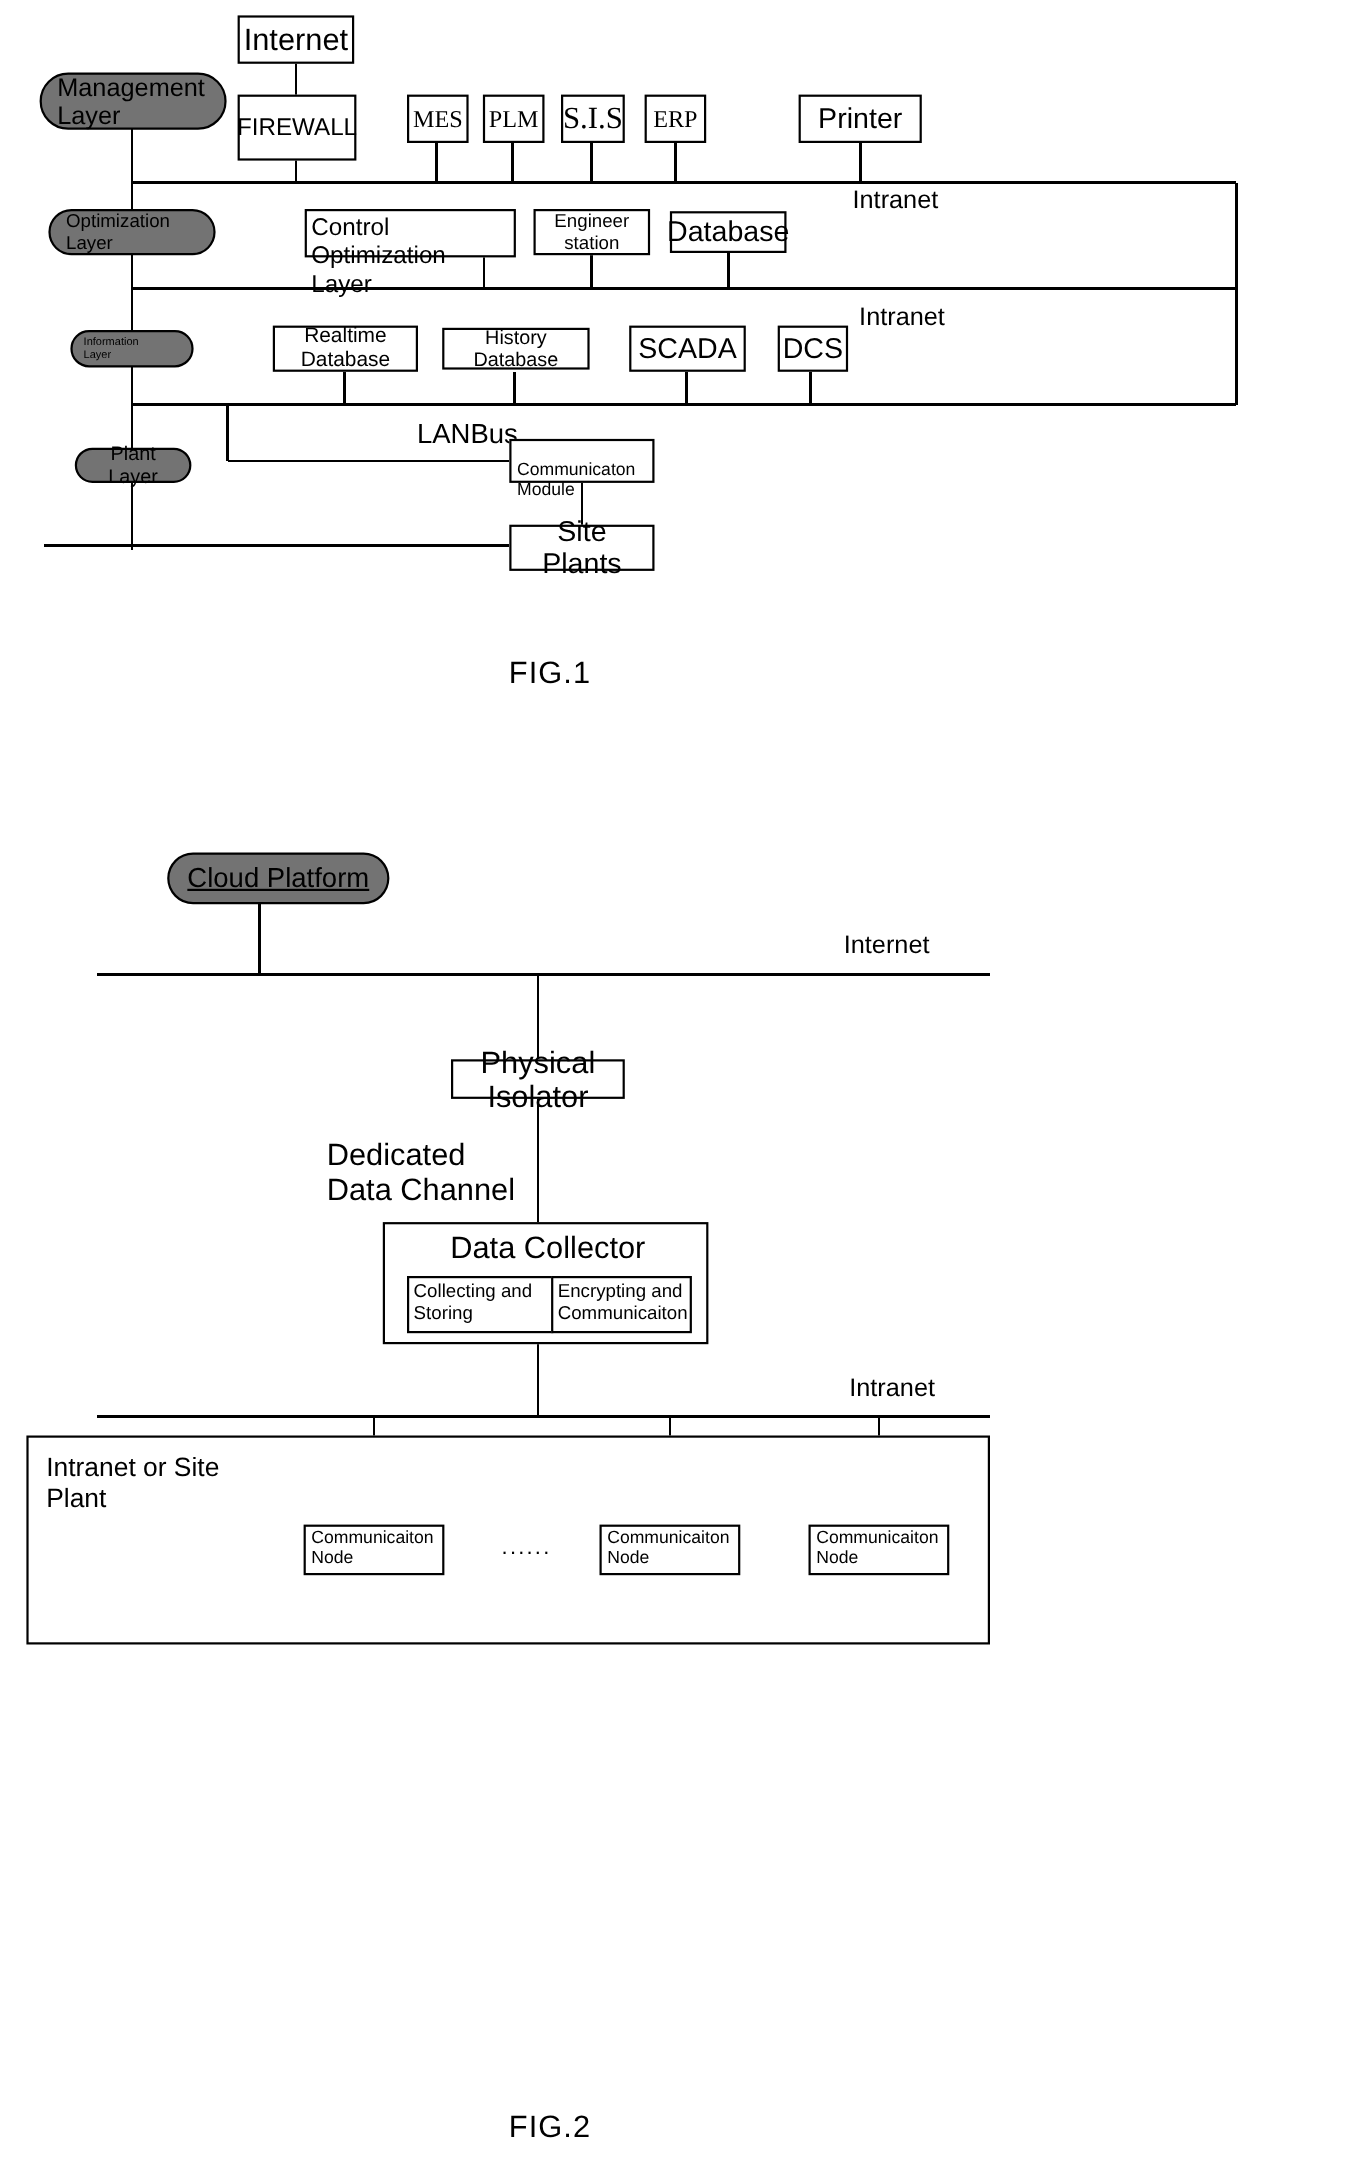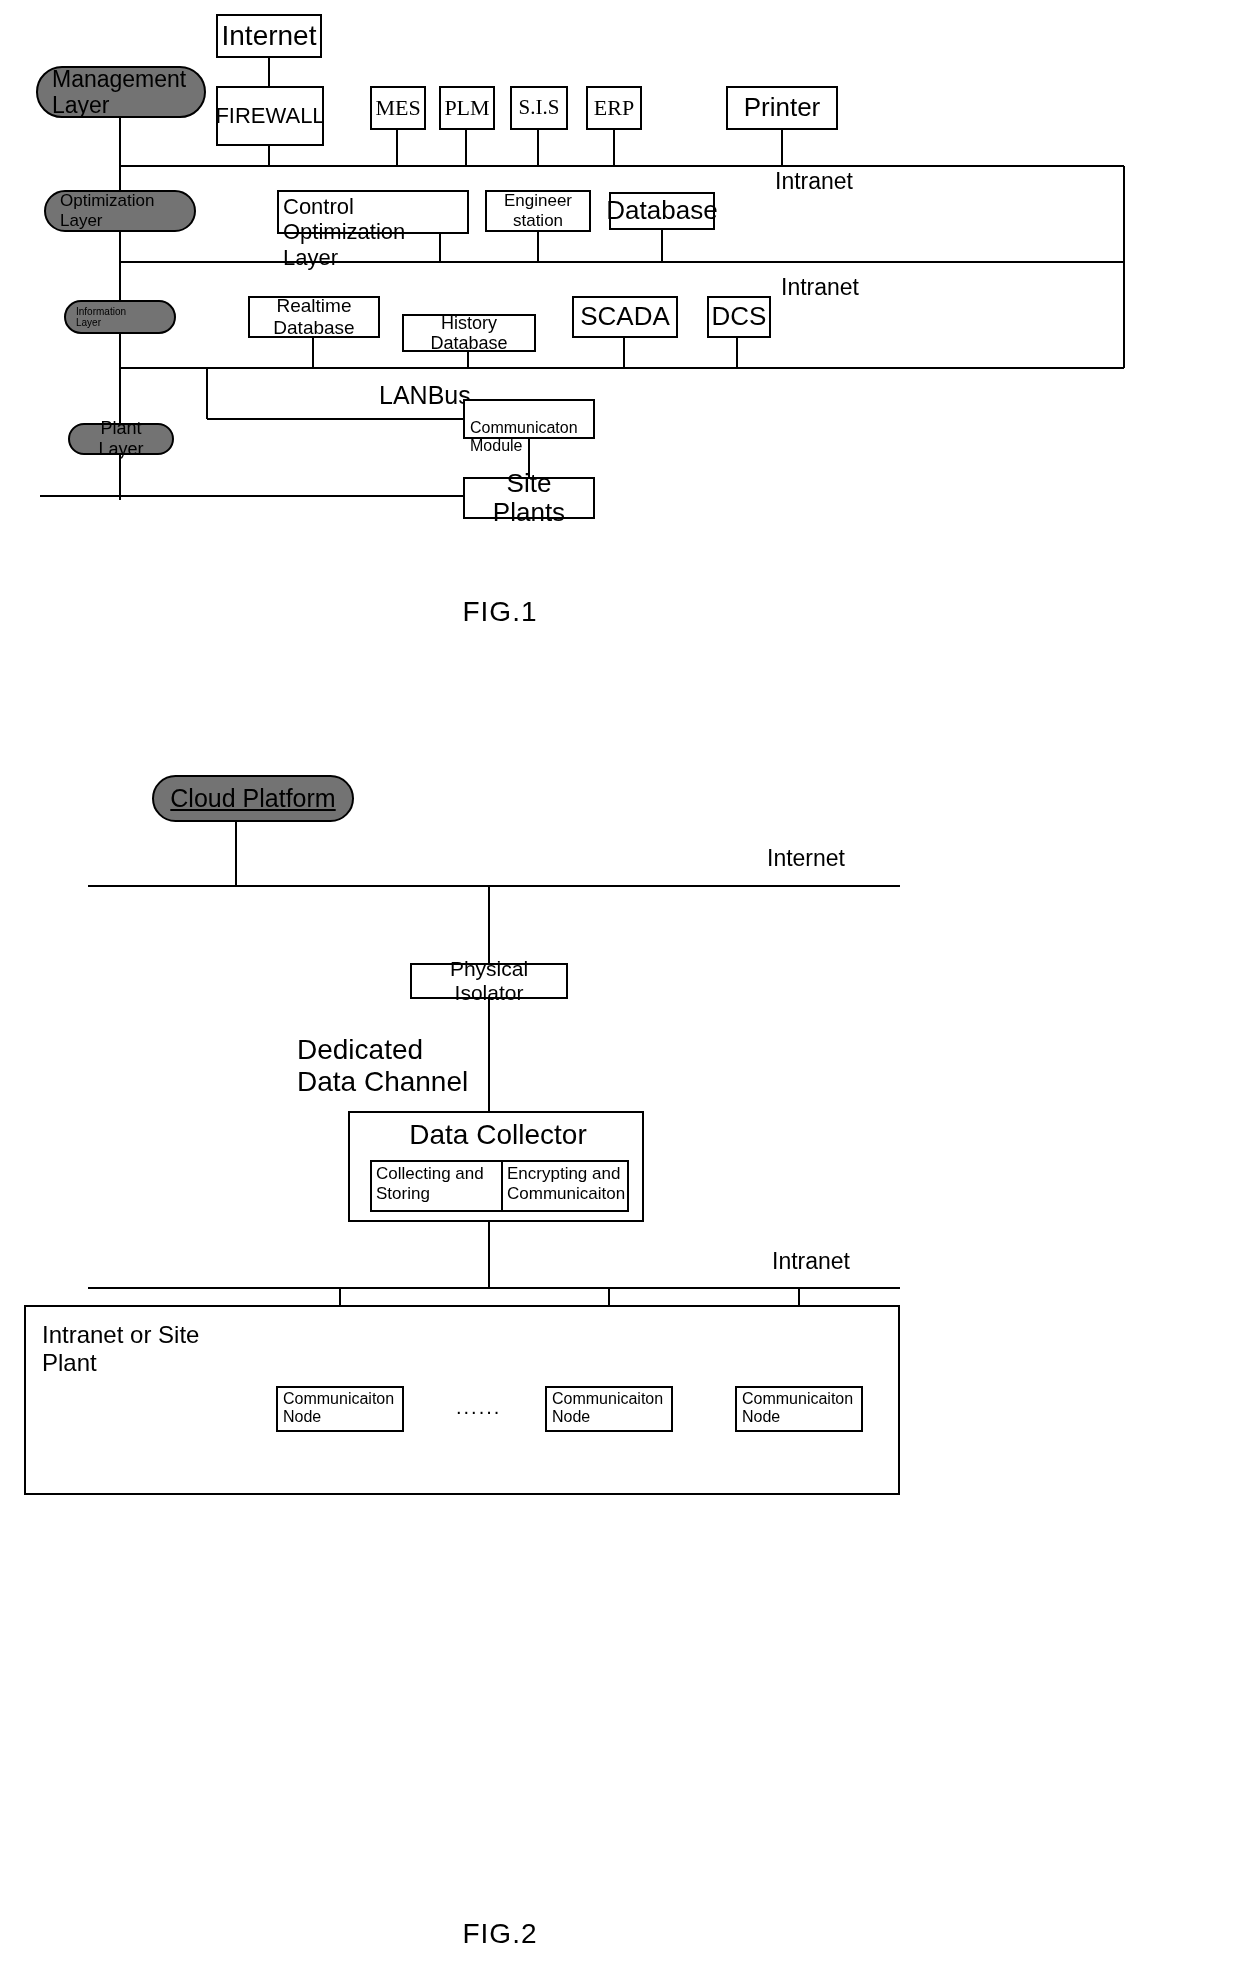--- a/index.html
+++ b/index.html
@@ -72,24 +72,24 @@
     position: absolute;
     text-align: center;
     letter-spacing: 1px;
   }
   .f28 { font-size: 28px; }
   .f26 { font-size: 26px; }
   .f25 { font-size: 25px; }
   .f24 { font-size: 24px; }
   .f23 { font-size: 23px; }
   .f22 { font-size: 22px; }
-  .f21 { font-size: 21px; }
+  .f21 { font-size: 28px; }
   .f20 { font-size: 20px; }
   .f19 { font-size: 19px; }
-  .f18 { font-size: 18px; margin-top: 16px; }
+  .f18 { font-size: 18px; }
   .f17 { font-size: 17px; }
   .f16 { font-size: 16px; }
   .f13 { font-size: 10px; }
   .serif { font-family: "Liberation Serif", serif; }
 </style>
 </head>
 <body>
 
 <div class="canvas">
 

